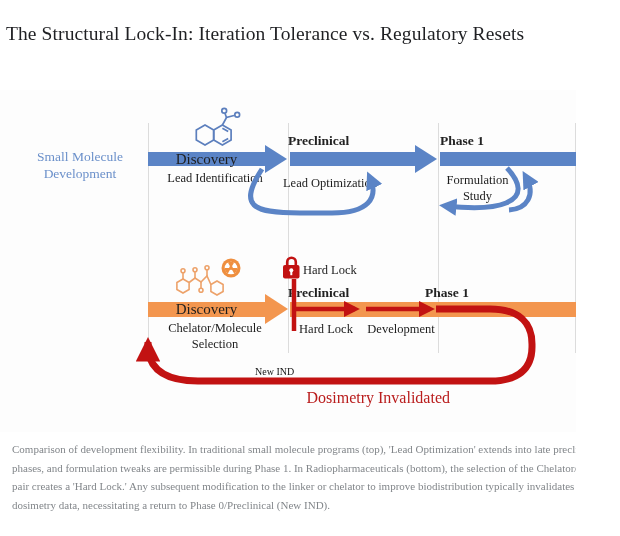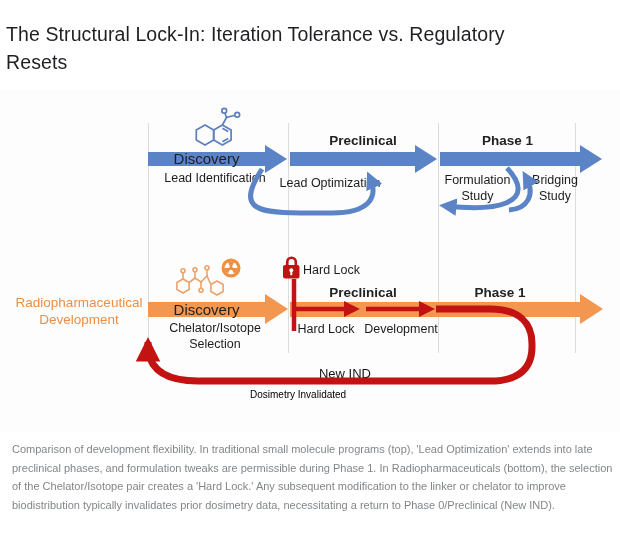--- a/index.html
+++ b/index.html
@@ -1,83 +1,82 @@
 <!DOCTYPE html>
 <html><head>
 <meta charset="utf-8">
 <style>
   html,body{margin:0;padding:0;background:#fff;}
-  .page{position:relative;width:620px;height:536px;background:#ffffff;overflow:hidden;
-        font-family:Liberation Sans, sans-serif;}
+  .page{position:relative;width:576px;height:536px;background:#ffffff;overflow:hidden;
+        font-family:Liberation Serif, serif;}
   .abs{position:absolute;}
   .page-title{left:6px;top:20px;width:560px;font-size:19.5px;line-height:28px;color:#1f2023;
         letter-spacing:.1px;font-weight:400;}
   .figure{left:0;top:90px;width:620px;height:342px;background:#fdfdfd;}
   .vline{width:1px;top:33px;height:230px;background:#dcdcdc;}
   
   .band{height:14px;background:#5b84c6;}
   .band.orange{height:15px;background:#f3964f;}
   .band-head{width:0;height:0;border-top:14px solid transparent;border-bottom:14px solid transparent;
         border-left:22px solid #5b84c6;}
   .band-head.orange{border-top-width:15px;border-bottom-width:15px;border-left:23px solid #f3964f;}
   .band-label{font-size:15px;font-weight:500;color:#1e1e1e;text-align:center;line-height:14px;}
   .band-label.orange{line-height:15px;}
-  .phase-label{font-size:13.5px;font-weight:600;color:#222;text-align:center;}
+  .phase-label{font-size:13.5px;font-weight:600;color:#222;}
   .sub-label{font-size:12.5px;color:#1c1c1c;text-align:center;line-height:15.5px;}
   .row-label{font-size:13.5px;font-weight:500;text-align:center;line-height:16.5px;}
   .row-label.blue{color:#6b90ca;}
   .row-label.orange{color:#ee8d43;}
   .hardlock-top{font-size:12.5px;color:#1c1c1c;white-space:nowrap;}
-  .new-ind{font-size:13px;color:#141414;text-align:center;}
-  .dosimetry{font-size:10px;font-weight:500;color:#000000;text-align:left;}
+  .new-ind{font-size:10px;color:#141414;text-align:left;}
+  .dosimetry{font-size:16px;font-weight:500;color:#b91c1c;text-align:right;}
   .caption{left:12px;top:440px;width:604px;font-size:11px;line-height:18.5px;color:#82868a;}
   svg{display:block;}
 </style>
 </head>
 <body>
 
 <div class="page">
 
   <div class="abs page-title">The Structural Lock-In: Iteration Tolerance vs. Regulatory Resets</div>
 
   <div class="abs figure">
 
     <div class="abs vline" style="left:148px"></div>
     <div class="abs vline" style="left:288px"></div>
     <div class="abs vline" style="left:438px"></div>
     <div class="abs vline" style="left:575px"></div>
 
-    <div class="abs row-label orange" style="left:5px;top:205px;width:148px">Radiopharmaceutical Development</div>
+    <div class="abs row-label blue" style="left:12px;top:59px;width:136px">Small Molecule Development</div>
 
     <div class="abs band" style="left:148px;top:62px;width:117px"></div>
     <div class="abs band-head" style="left:265px;top:55px"></div>
     <div class="abs band" style="left:290px;top:62px;width:125px"></div>
     <div class="abs band-head" style="left:415px;top:55px"></div>
     <div class="abs band" style="left:440px;top:62px;width:140px"></div>
     <div class="abs band-head" style="left:580px;top:55px"></div>
 
     <div class="abs band-label" style="left:148px;top:62px;width:117px">Discovery</div>
     <div class="abs phase-label" style="left:288px;top:43px;width:150px">Preclinical</div>
     <div class="abs phase-label" style="left:440px;top:43px;width:135px">Phase 1</div>
 
     <div class="abs sub-label" style="left:150px;top:81px;width:130px">Lead Identification</div>
     <div class="abs sub-label" style="left:272px;top:86px;width:116px">Lead Optimization</div>
     <div class="abs sub-label" style="left:440px;top:83px;width:75px">Formulation Study</div>
-    <div class="abs sub-label" style="left:524px;top:83px;width:62px">Bridging Study</div>
 
     <div class="abs band orange" style="left:148px;top:212px;width:117px"></div>
     <div class="abs band-head orange" style="left:265px;top:204px"></div>
     <div class="abs band orange" style="left:290px;top:212px;width:290px"></div>
     <div class="abs band-head orange" style="left:580px;top:204px"></div>
 
     <div class="abs band-label orange" style="left:148px;top:212px;width:117px">Discovery</div>
     <div class="abs phase-label" style="left:288px;top:195px;width:150px">Preclinical</div>
     <div class="abs phase-label" style="left:425px;top:195px;width:150px">Phase 1</div>
 
-    <div class="abs sub-label" style="left:150px;top:231px;width:130px">Chelator/Isotope Selection</div>
+    <div class="abs sub-label" style="left:150px;top:231px;width:130px">Chelator/Molecule Selection</div>
     <div class="abs hardlock-top" style="left:303px;top:173px">Hard Lock</div>
     <div class="abs sub-label" style="left:294px;top:232px;width:64px">Hard Lock</div>
     <div class="abs sub-label" style="left:362px;top:232px;width:78px">Development</div>
 
     <div class="abs new-ind" style="left:255px;top:276px;width:180px">New IND</div>
     <div class="abs dosimetry" style="left:250px;top:299px;width:200px">Dosimetry Invalidated</div>
 
     <svg class="abs" style="left:0;top:0" width="620" height="342" viewBox="0 0 620 342">
       <defs>
         <marker id="ab" viewBox="0 0 10 10" refX="6" refY="5" markerWidth="3.5" markerHeight="3.5" orient="auto">

